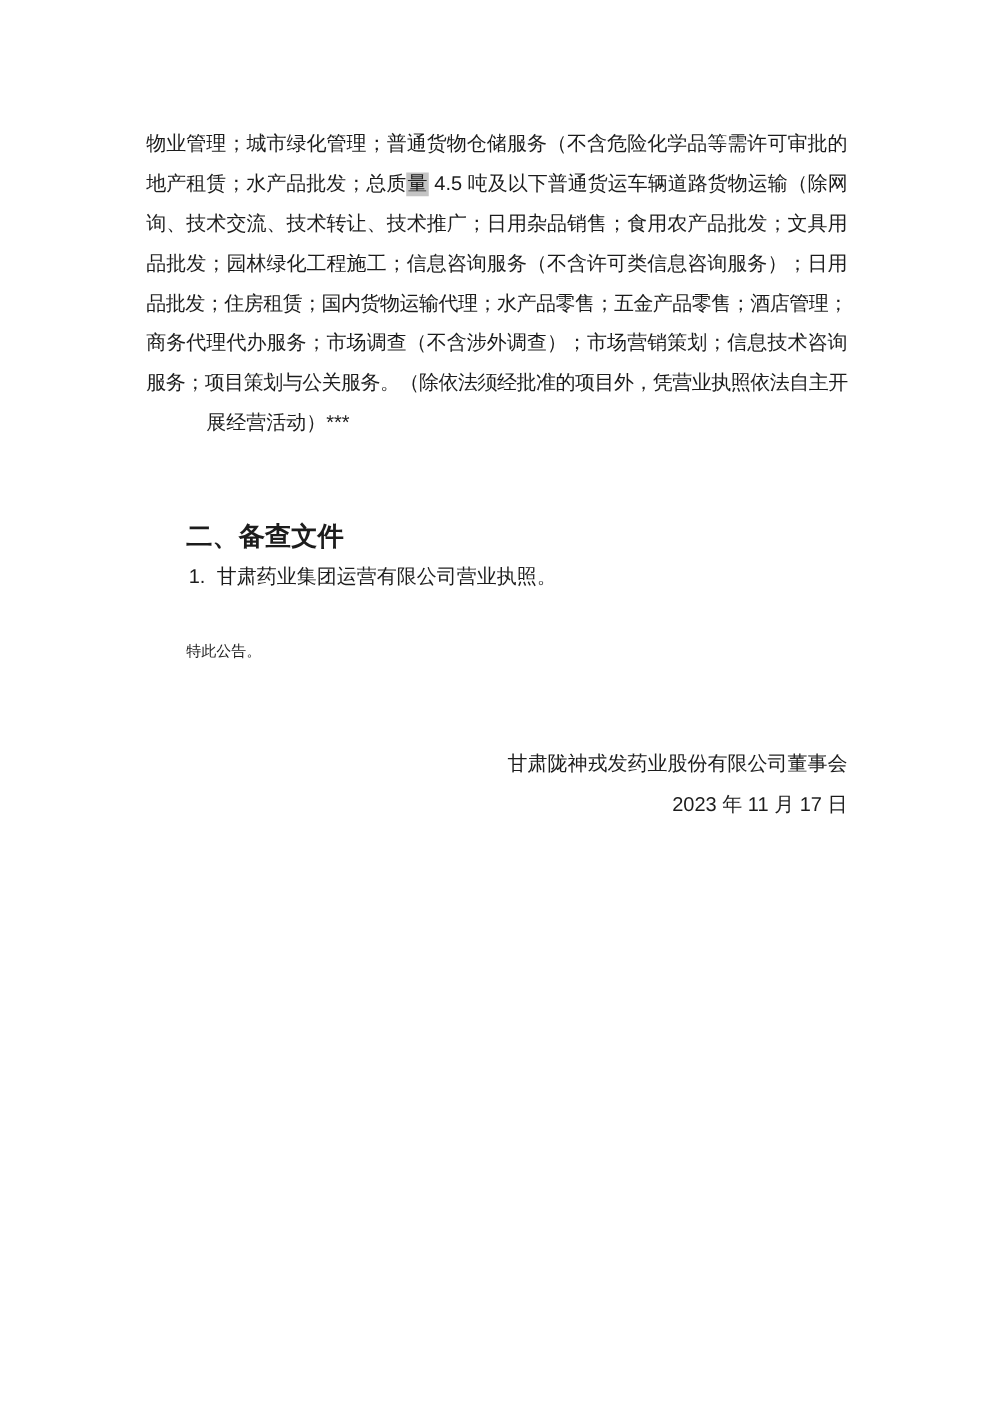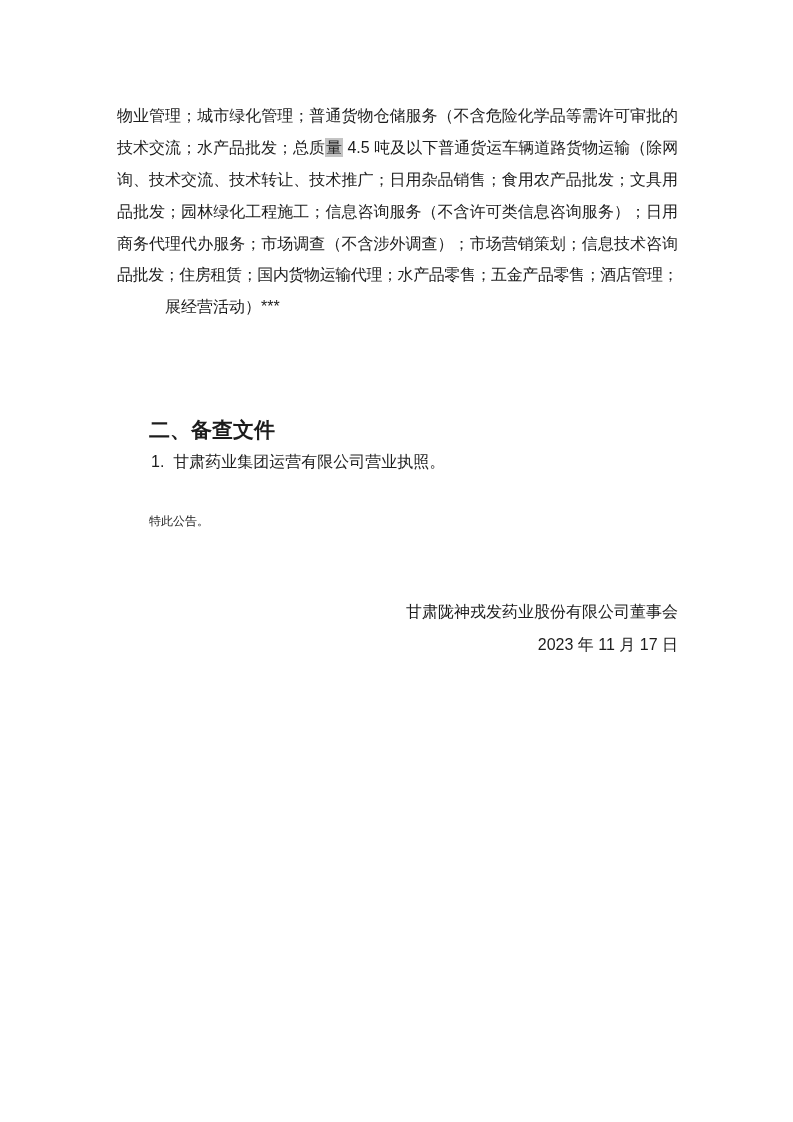--- a/index.html
+++ b/index.html
@@ -72,26 +72,27 @@
   .signoff.date { top: 634px; padding-right: 16px; }
 </style>
 </head>
 <body>
 
 <div class="page" style="background: rgb(255, 255, 255); color: rgb(28, 28, 28);">
 
   <div class="body-block">
     <div class="body-line">物业管理；城市绿化管理；普通货物仓储服务（不含危险化学品等需许可审批的</div>
     <div class="body-line">
-      <span>技术交流；水产品批发；总质</span><span class="hl" style="background: rgb(196, 196, 196);">量</span><span> 4.5 吨及以下普通货运车辆道路货物运输（除网</span>
+      <span>地产租赁；水产品批发；总质</span><span class="hl" style="background: rgb(196, 196, 196);">量</span><span> 4.5 吨及以下普通货运车辆道路货物运输（除网</span>
     </div>
     <div class="body-line">询、技术交流、技术转让、技术推广；日用杂品销售；食用农产品批发；文具用</div>
     <div class="body-line">品批发；园林绿化工程施工；信息咨询服务（不含许可类信息咨询服务）；日用</div>
+    <div class="body-line tight">品批发；住房租赁；国内货物运输代理；水产品零售；五金产品零售；酒店管理；</div>
     <div class="body-line">商务代理代办服务；市场调查（不含涉外调查）；市场营销策划；信息技术咨询</div>
-    <div class="body-line tight">品批发；住房租赁；国内货物运输代理；水产品零售；五金产品零售；酒店管理；</div>
+    <div class="body-line tight">服务；项目策划与公关服务。（除依法须经批准的项目外，凭营业执照依法自主开</div>
     <div class="body-line last">展经营活动）***</div>
   </div>
 
   <div class="section-heading">二、备查文件</div>
 
   <div class="list-item">
     <span class="num">1.</span><span>甘肃药业集团运营有限公司营业执照。</span>
   </div>
 
   <div class="closing">特此公告。</div>

